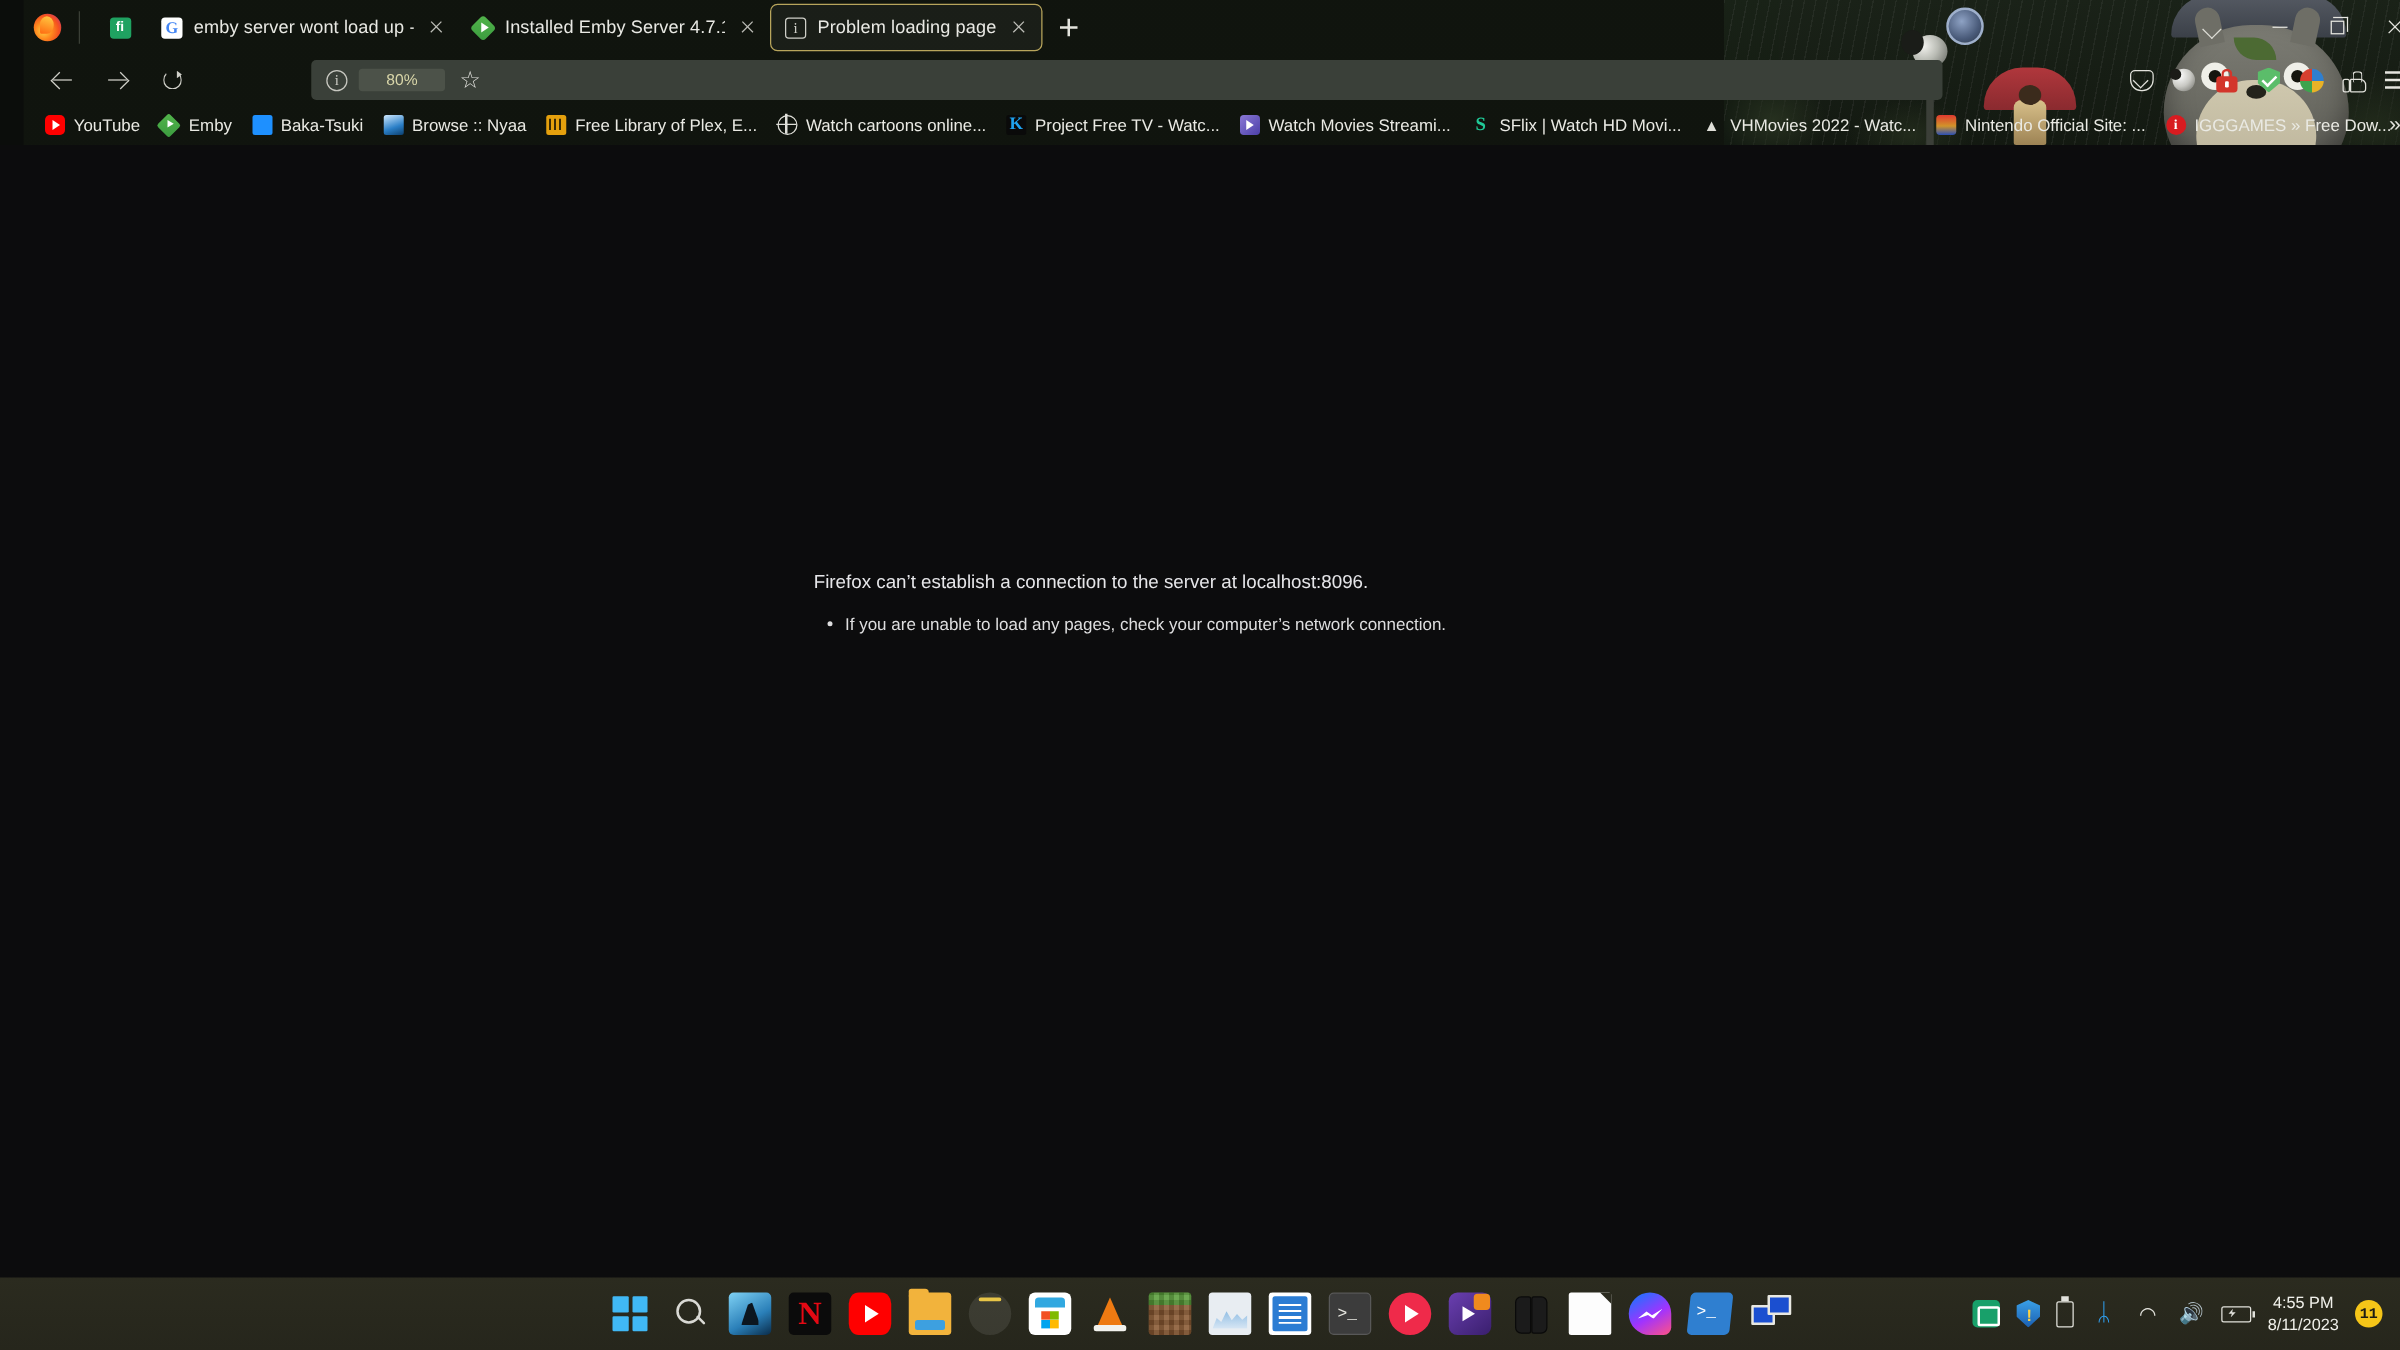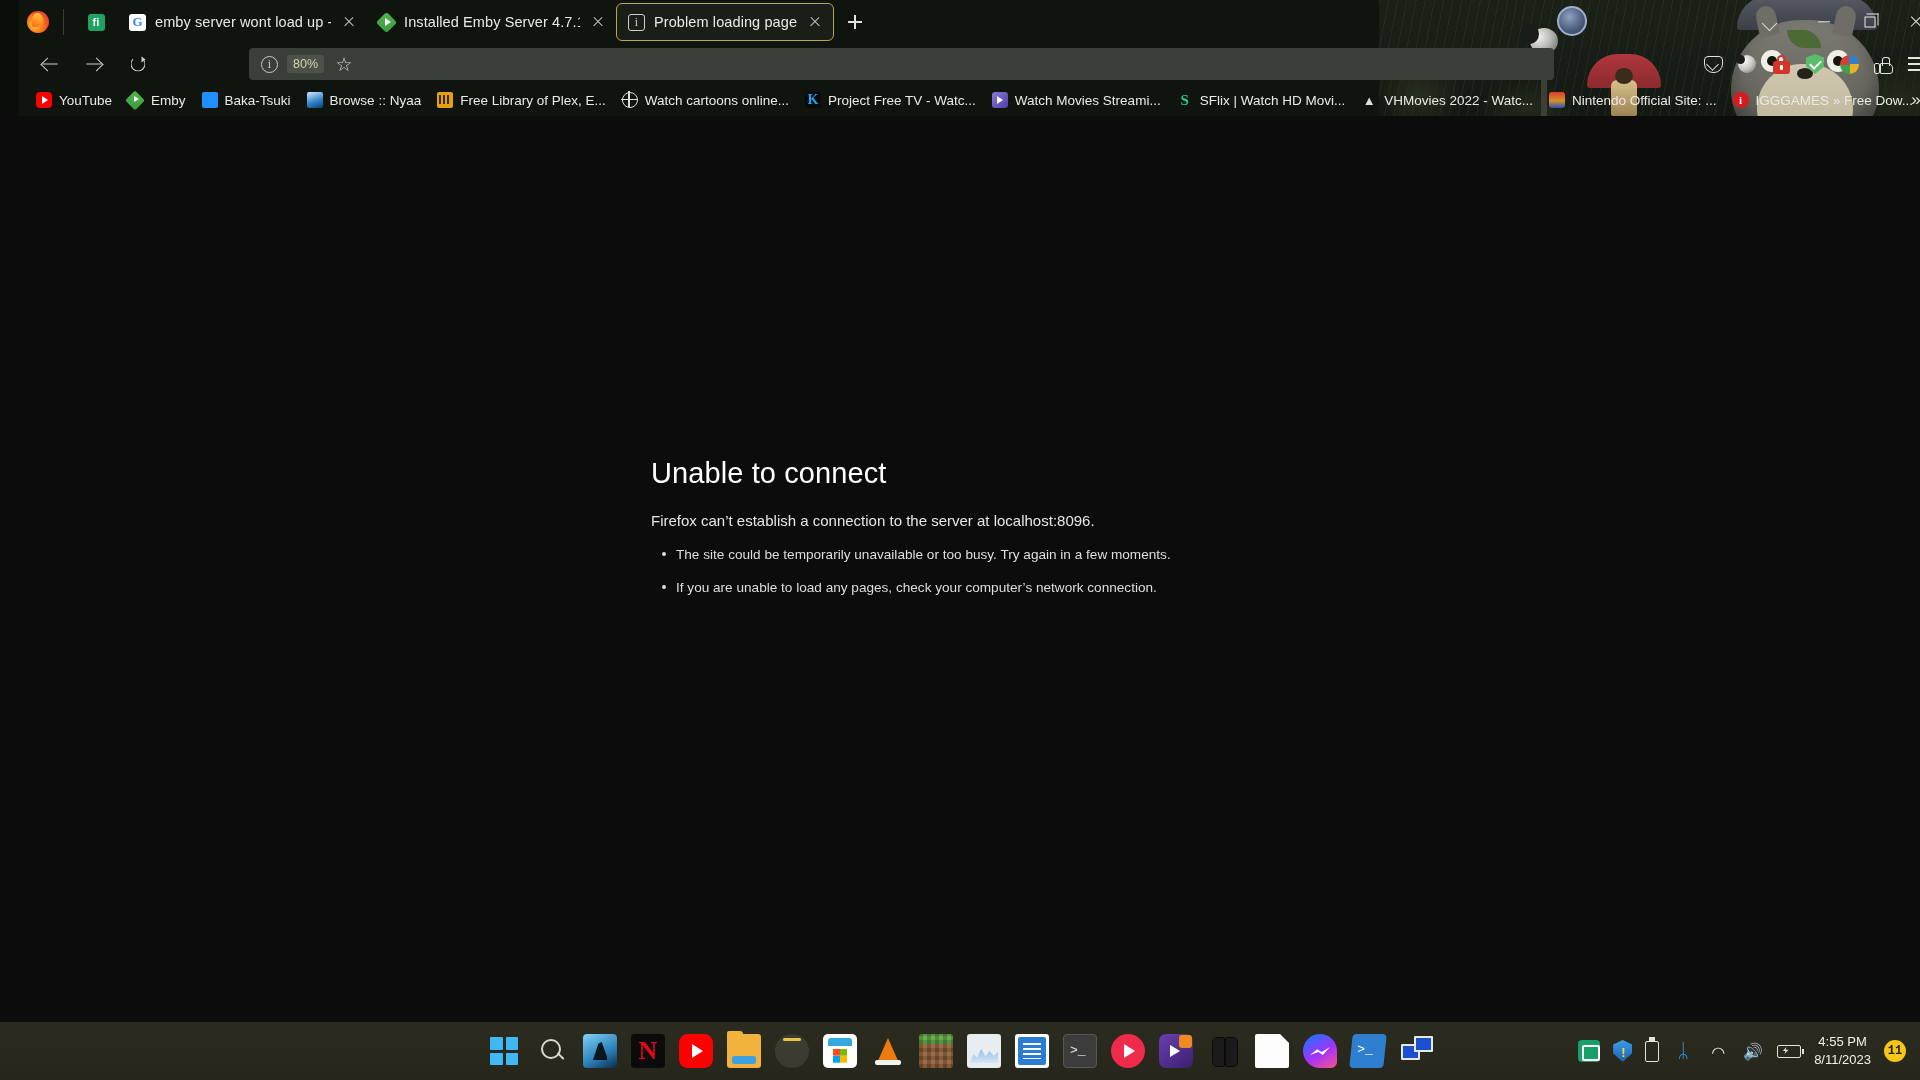--- a/index.html
+++ b/index.html
@@ -171,21 +171,21 @@
   .urlbar {
     position:absolute; left:230px; top:48px; width:1305px; height:32px; border-radius:4px;
     background:#3a4039; display:flex; align-items:center; padding:0 8px 0 12px; gap:9px;
   }
   .url-info { width:17px; height:17px; border:1.5px solid #c8c8c1; border-radius:50%;
     display:flex; align-items:center; justify-content:center; color:#c8c8c1; font-size:12px;
     font-family:"Liberation Serif", serif; flex:0 0 auto; }
   .url-text { flex:1 1 auto; color:#8f958c; font-size:15px; white-space:nowrap; overflow:hidden; }
   .url-text .host { color:#f2f2ec; }
   .zoom-badge { background:#4c5249; color:#d9d6a9; font-size:12.5px; border-radius:3px;
-    padding:2px 6px; flex:0 0 auto; }
+    padding:2px 22px; flex:0 0 auto; }
   .star { width:22px; height:22px; flex:0 0 auto; color:#dededa; font-size:19px;
     display:flex; align-items:center; justify-content:center; }
 
   .nav-right { position:absolute; right:0; top:44px; height:40px; display:flex; align-items:center; gap:2px; padding-right:6px; }
   .navicon { width:32px; height:32px; display:flex; align-items:center; justify-content:center; position:relative; }
   .ic-pocket { width:19px; height:17px; border:1.7px solid #e2e2dc; border-radius:4px 4px 9px 9px; position:relative; }
   .ic-pocket:after { content:''; position:absolute; left:3.5px; top:3px; width:8px; height:8px;
     border-left:1.7px solid #e2e2dc; border-bottom:1.7px solid #e2e2dc; transform:rotate(-45deg); }
   .ic-ball { width:18px; height:18px; border-radius:50%;
     background: radial-gradient(circle at 32% 30%, #fff 0%, #c9c9c4 50%, #6a6a64 100%); }
@@ -558,24 +558,22 @@
         </div>
       <div class="bm">
           <span class="bmi bmi-att"></span>
         </div>
     </div>
     <div class="bm-overflow chrome-inner">»</div>
   </div>
 
   <div class="content">
     <div class="errpage">
-      <div class="err-title">Unable to connect</div>
       <div class="err-lead">Firefox can’t establish a connection to the server at localhost:8096.</div>
       <ul class="err-list">
-        <li>The site could be temporarily unavailable or too busy. Try again in a few moments.</li>
         <li>If you are unable to load any pages, check your computer’s network connection.</li>
       </ul>
     </div>
   </div>
 
   <div class="taskbar">
     <div class="tb-center">
       <div class="tbi i-start">
           <i></i>
           <i></i>

